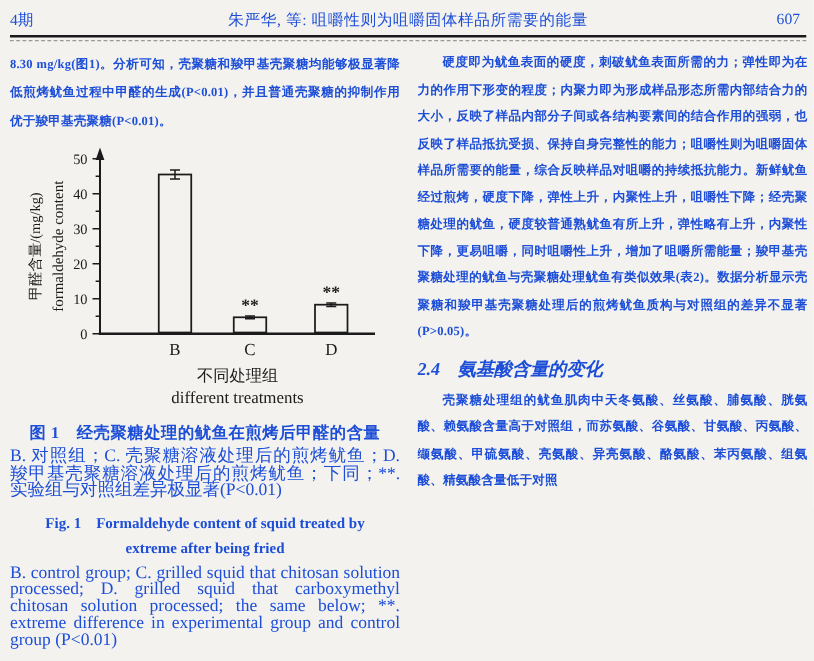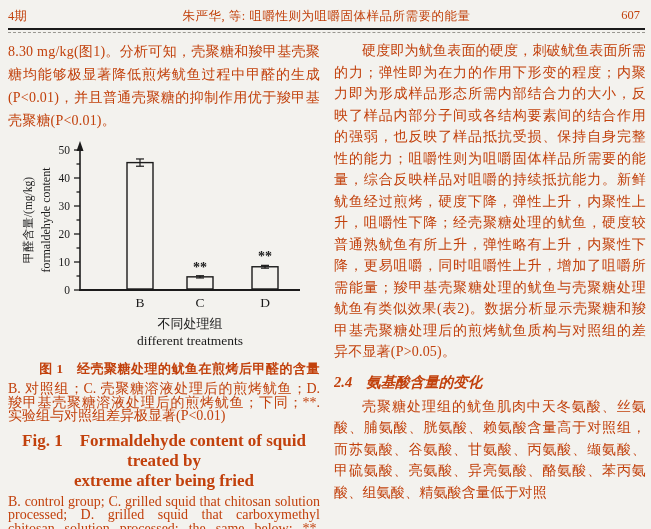--- a/index.html
+++ b/index.html
@@ -1,20 +1,20 @@
 <!DOCTYPE html>
 <html><head>
 <meta charset="utf-8">
 <style>
   html,body{margin:0;padding:0;}
   .page{
     position:relative;
     width:651px;height:529px;
     background:#f3f2ee;
-    color:#c2410c;
+    color:#1d4ed8;
     font-family:"Liberation Serif","DejaVu Serif",serif;
     overflow:hidden;
   }
   
   .header{
     position:absolute;left:8px;top:8px;width:637px;height:18px;
     font-size:12.5px;
   }
   .header .issue{position:absolute;left:0;top:0;}
   .header .running-title{position:absolute;left:0;right:0;top:0;text-align:center;letter-spacing:0.5px;}
@@ -26,44 +26,45 @@
   .header-rule-shadow{
     position:absolute;left:8px;top:32px;width:637px;height:0;
     border-top:1px dashed #9a9892;
   }
   
   .col{position:absolute;top:40px;width:312px;}
   .col-left{left:8px;}
   .col-right{left:334px;height:489px;overflow:hidden;}
   .body-text{
     margin:0;
-    font-size:14px;line-height:23px;
+    font-size:10px;line-height:23px;
     text-align:justify;text-justify:inter-ideograph;
     letter-spacing:0.2px;
+    font-weight:bold;
   }
   .col-right .body-text{line-height:21.5px;}
   .indent{text-indent:2em;}
   .section-heading{
     font-weight:bold;font-size:14.5px;line-height:22px;
     margin:0 0 3px 0;
   }
   .section-heading .sec-no{margin-right:14px;}
   .col-right .section-heading.second{margin-top:8px;font-style:italic;}
   
   .figure{margin-top:6px;}
   .chart-wrap{width:310px;height:218px;}
   .caption-zh{
-    text-align:right;font-weight:bold;font-size:13px;
+    text-align:center;font-weight:bold;font-size:13px;
     margin:4px 0 4px 0;letter-spacing:0.5px;
   }
   .fig-note{
     font-size:14px;line-height:13.5px;text-align:justify;margin:0;
   }
   .caption-en{
-    text-align:center;font-weight:bold;font-size:17px;line-height:20px;
+    text-align:center;font-weight:bold;font-size:12px;line-height:20px;
     margin:8px 0 4px 0;
   }
 </style>
 </head>
 <body>
 
 <div class="page">
 
   <div class="header">
     <span class="issue">4期</span>

